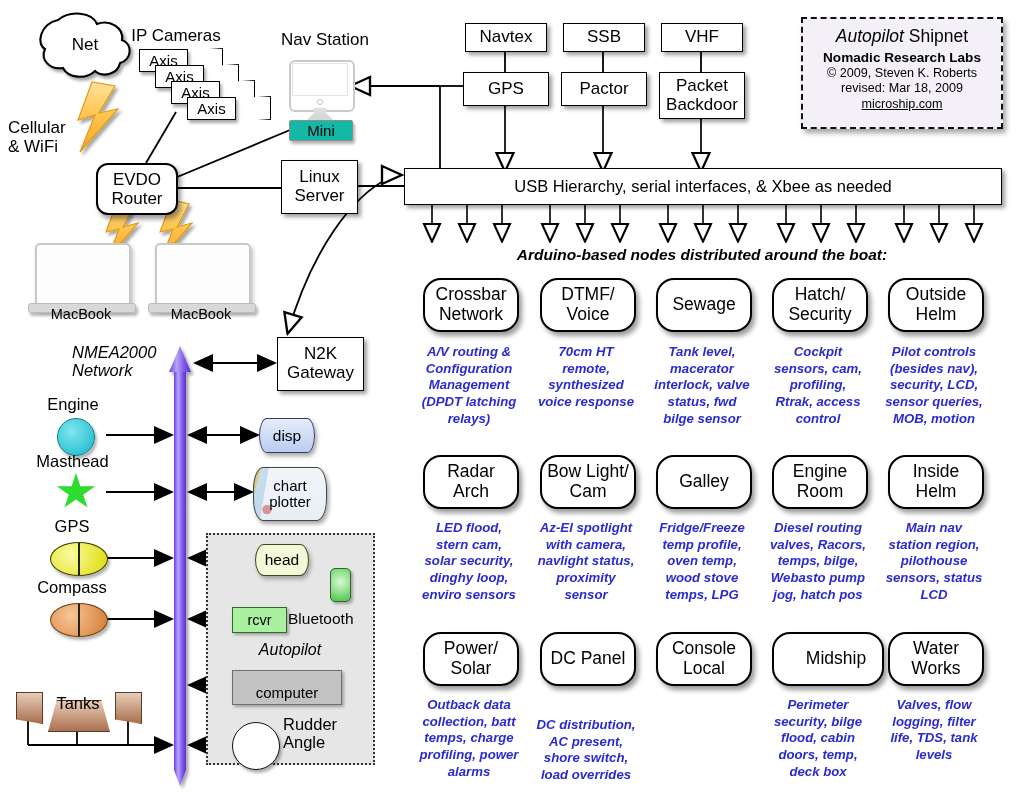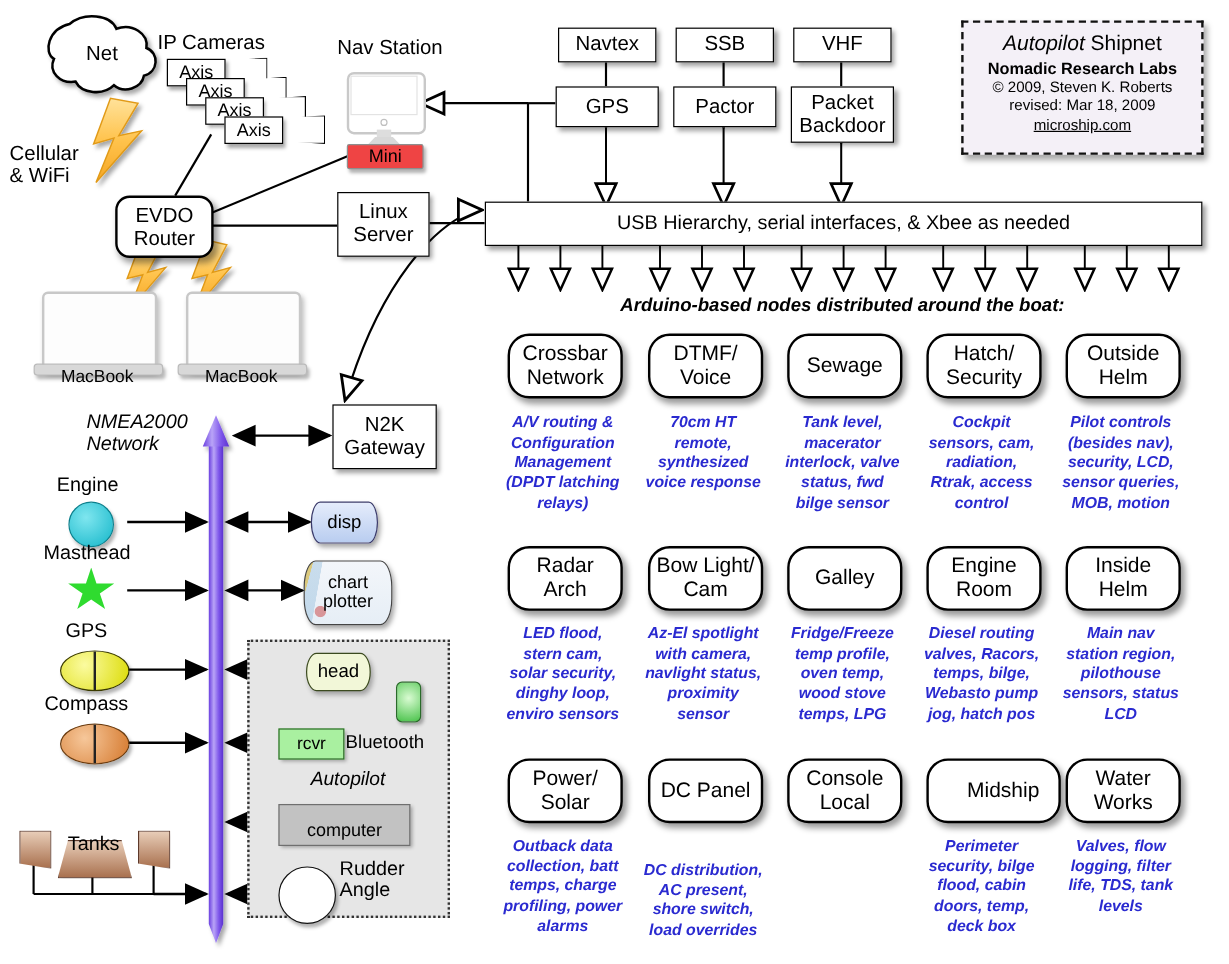--- a/index.html
+++ b/index.html
@@ -39,21 +39,21 @@
 
   
   .lap-screen{position:absolute;background:#fdfdfd;border:2.5px solid #c8c8c8;border-radius:5px;
               box-shadow:2px 3px 4px rgba(0,0,0,.25);}
   .lap-base{position:absolute;background:#d8d8d8;border:1.5px solid #bbb;border-radius:3px;
             box-shadow:2px 3px 3px rgba(0,0,0,.28);}
 
   
   .mon{position:absolute;background:#fff;border:2.5px solid #c9c9c9;border-radius:6px;}
   .mon-neck{position:absolute;background:#ddd;}
-  .mini{position:absolute;background:#ef4444;border:1.6px solid #8e8e8e;border-radius:2px;
+  .mini{position:absolute;background:#14b8a6;border:1.6px solid #8e8e8e;border-radius:2px;
         display:flex;align-items:center;justify-content:center;font-size:15px;
         box-shadow:2px 3px 3px rgba(0,0,0,.3);}
 
   
   .cam{position:absolute;background:#fff;border:1.8px solid #000;
        display:flex;align-items:center;justify-content:center;font-size:15px;
        box-shadow:2px 3px 3px rgba(0,0,0,.35);z-index:2;}
   .lens{position:absolute;background:#fff;border:1.6px solid #000;z-index:1;}
 
   
@@ -317,21 +317,21 @@
   <div class="desc" style="left:641px;top:344px;width:122px;">Tank level,
 macerator
 interlock, valve
 status, fwd
 bilge sensor</div>
 
   <div class="rrect node" style="left:772px;top:278px;width:92px;height:50px;">Hatch/
 Security</div>
   <div class="desc" style="left:757px;top:344px;width:122px;">Cockpit
 sensors, cam,
-radiation,
+profiling,
 Rtrak, access
 control</div>
 
   <div class="rrect node" style="left:888px;top:278px;width:92px;height:50px;">Outside
 Helm</div>
   <div class="desc" style="left:873px;top:344px;width:122px;">Pilot controls
 (besides nav),
 security, LCD,
 sensor queries,
 MOB, motion</div>

